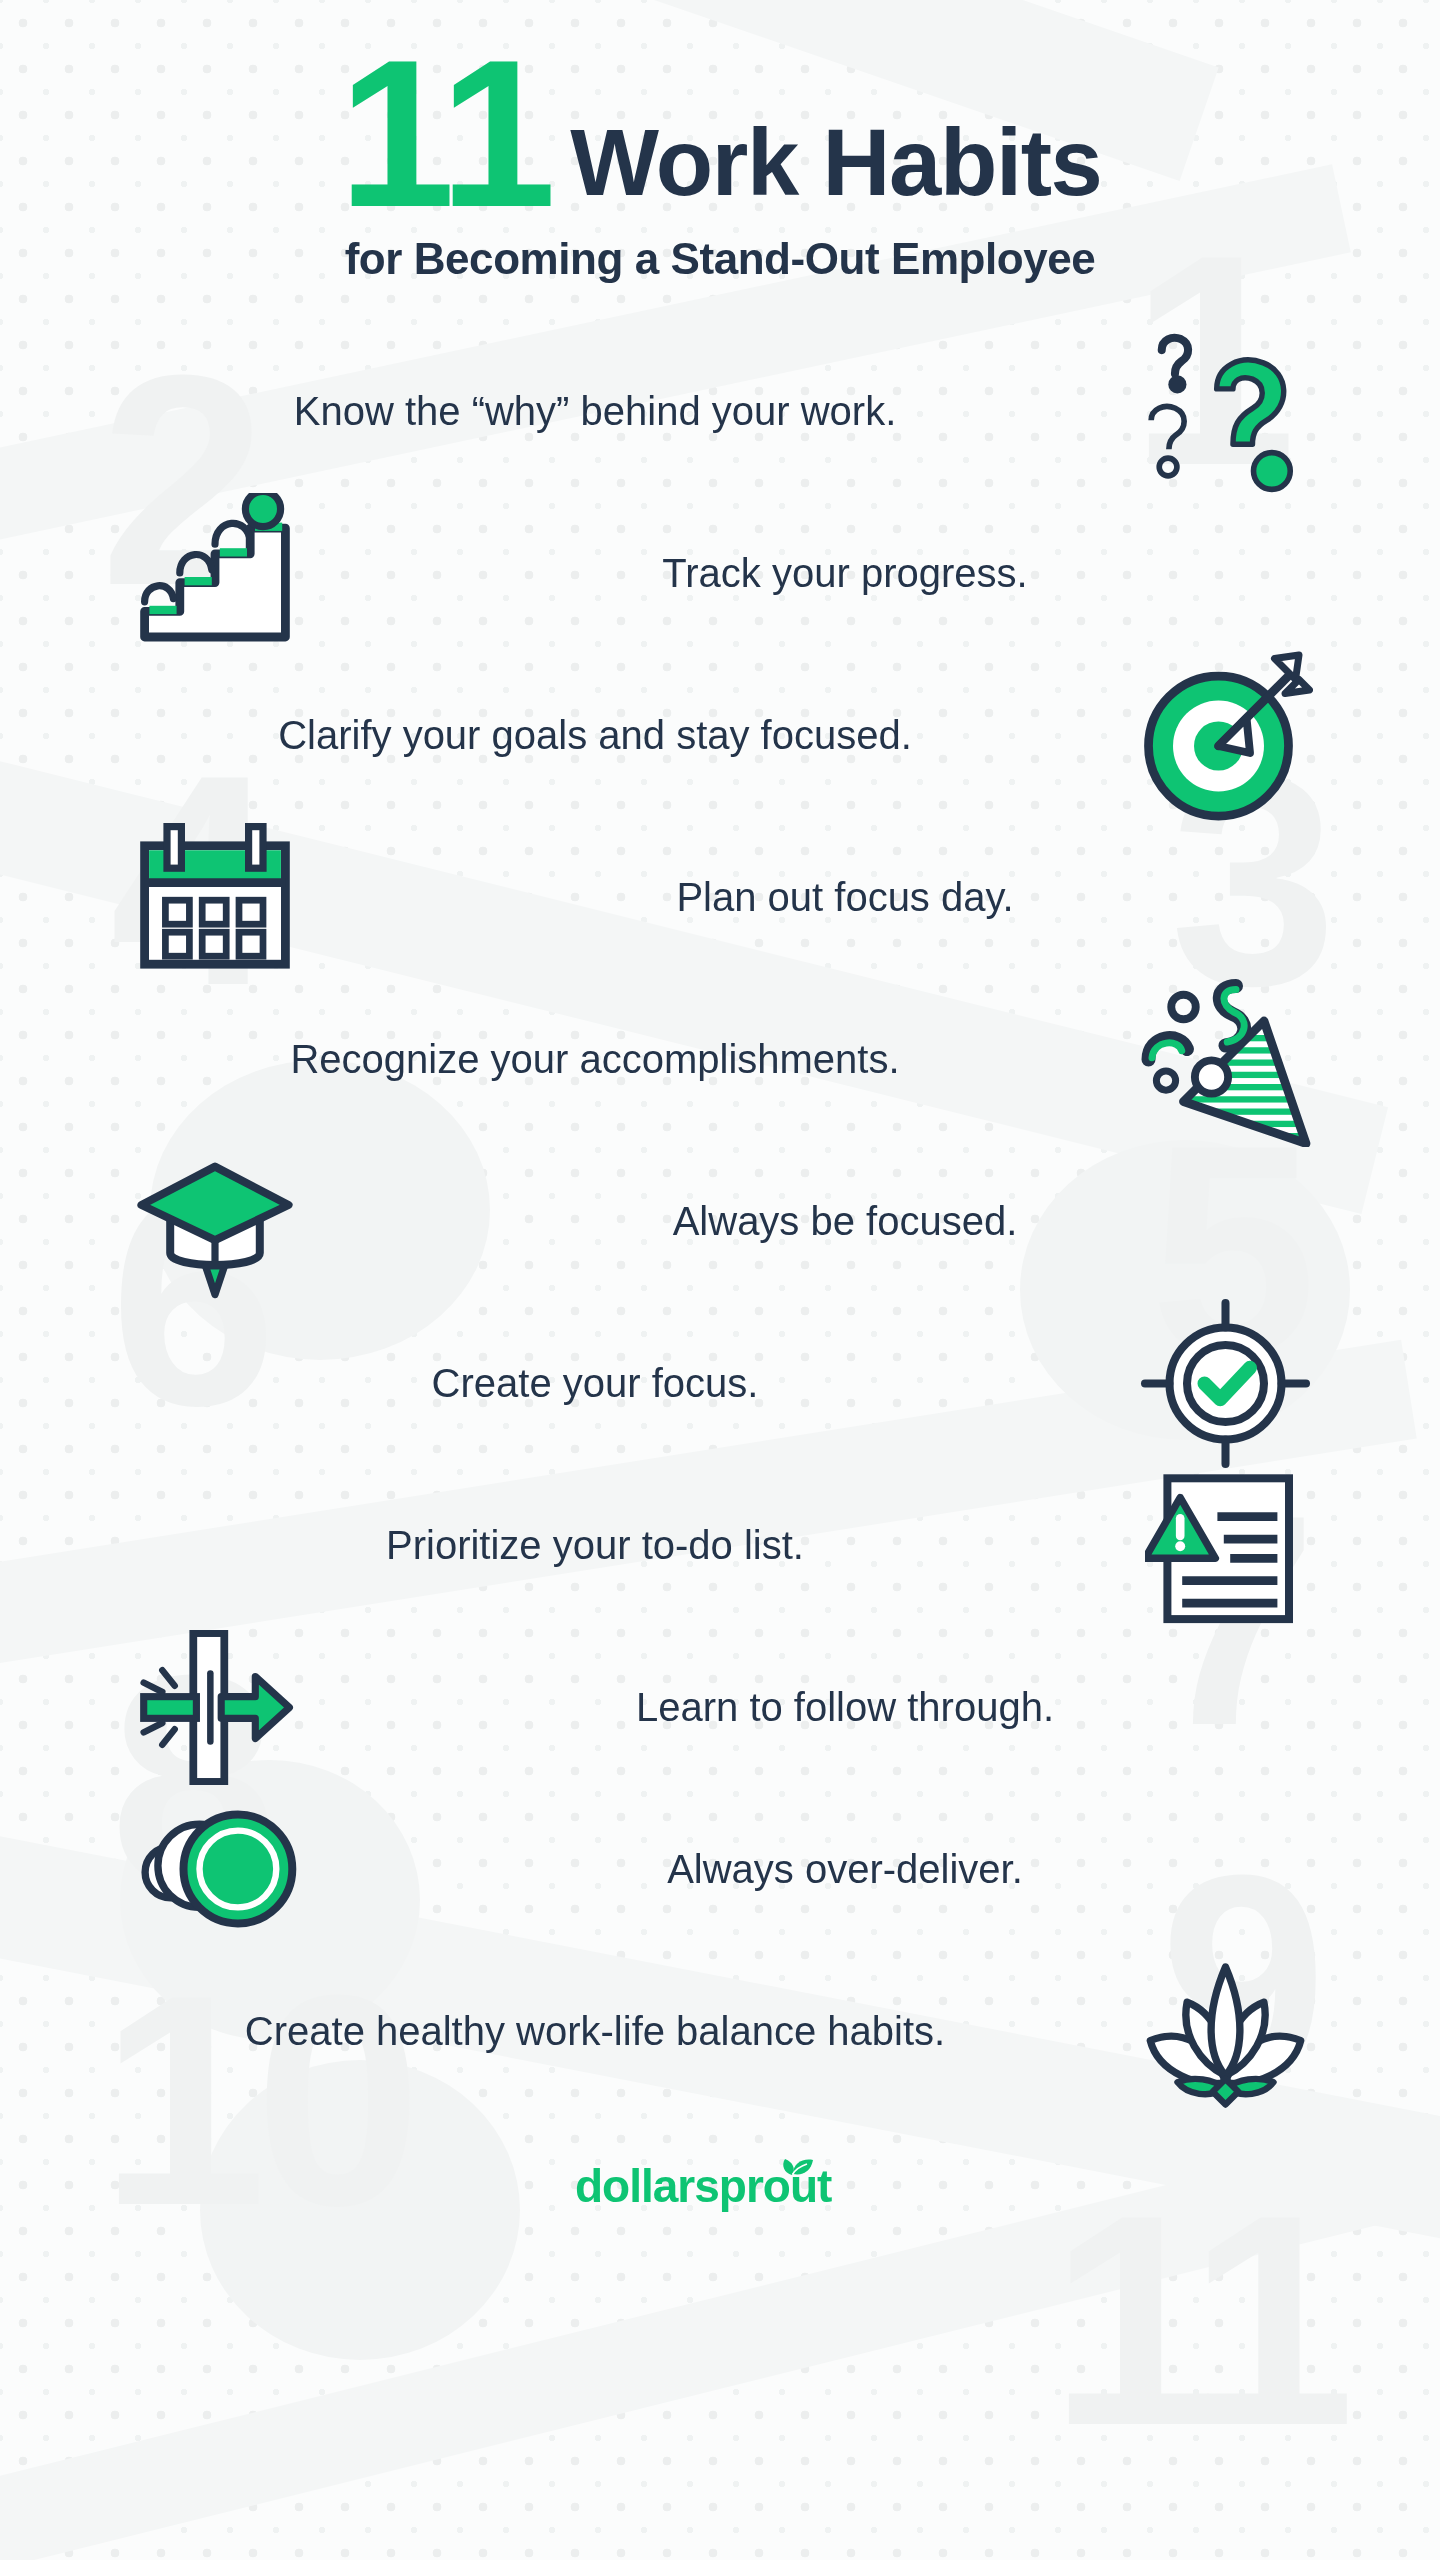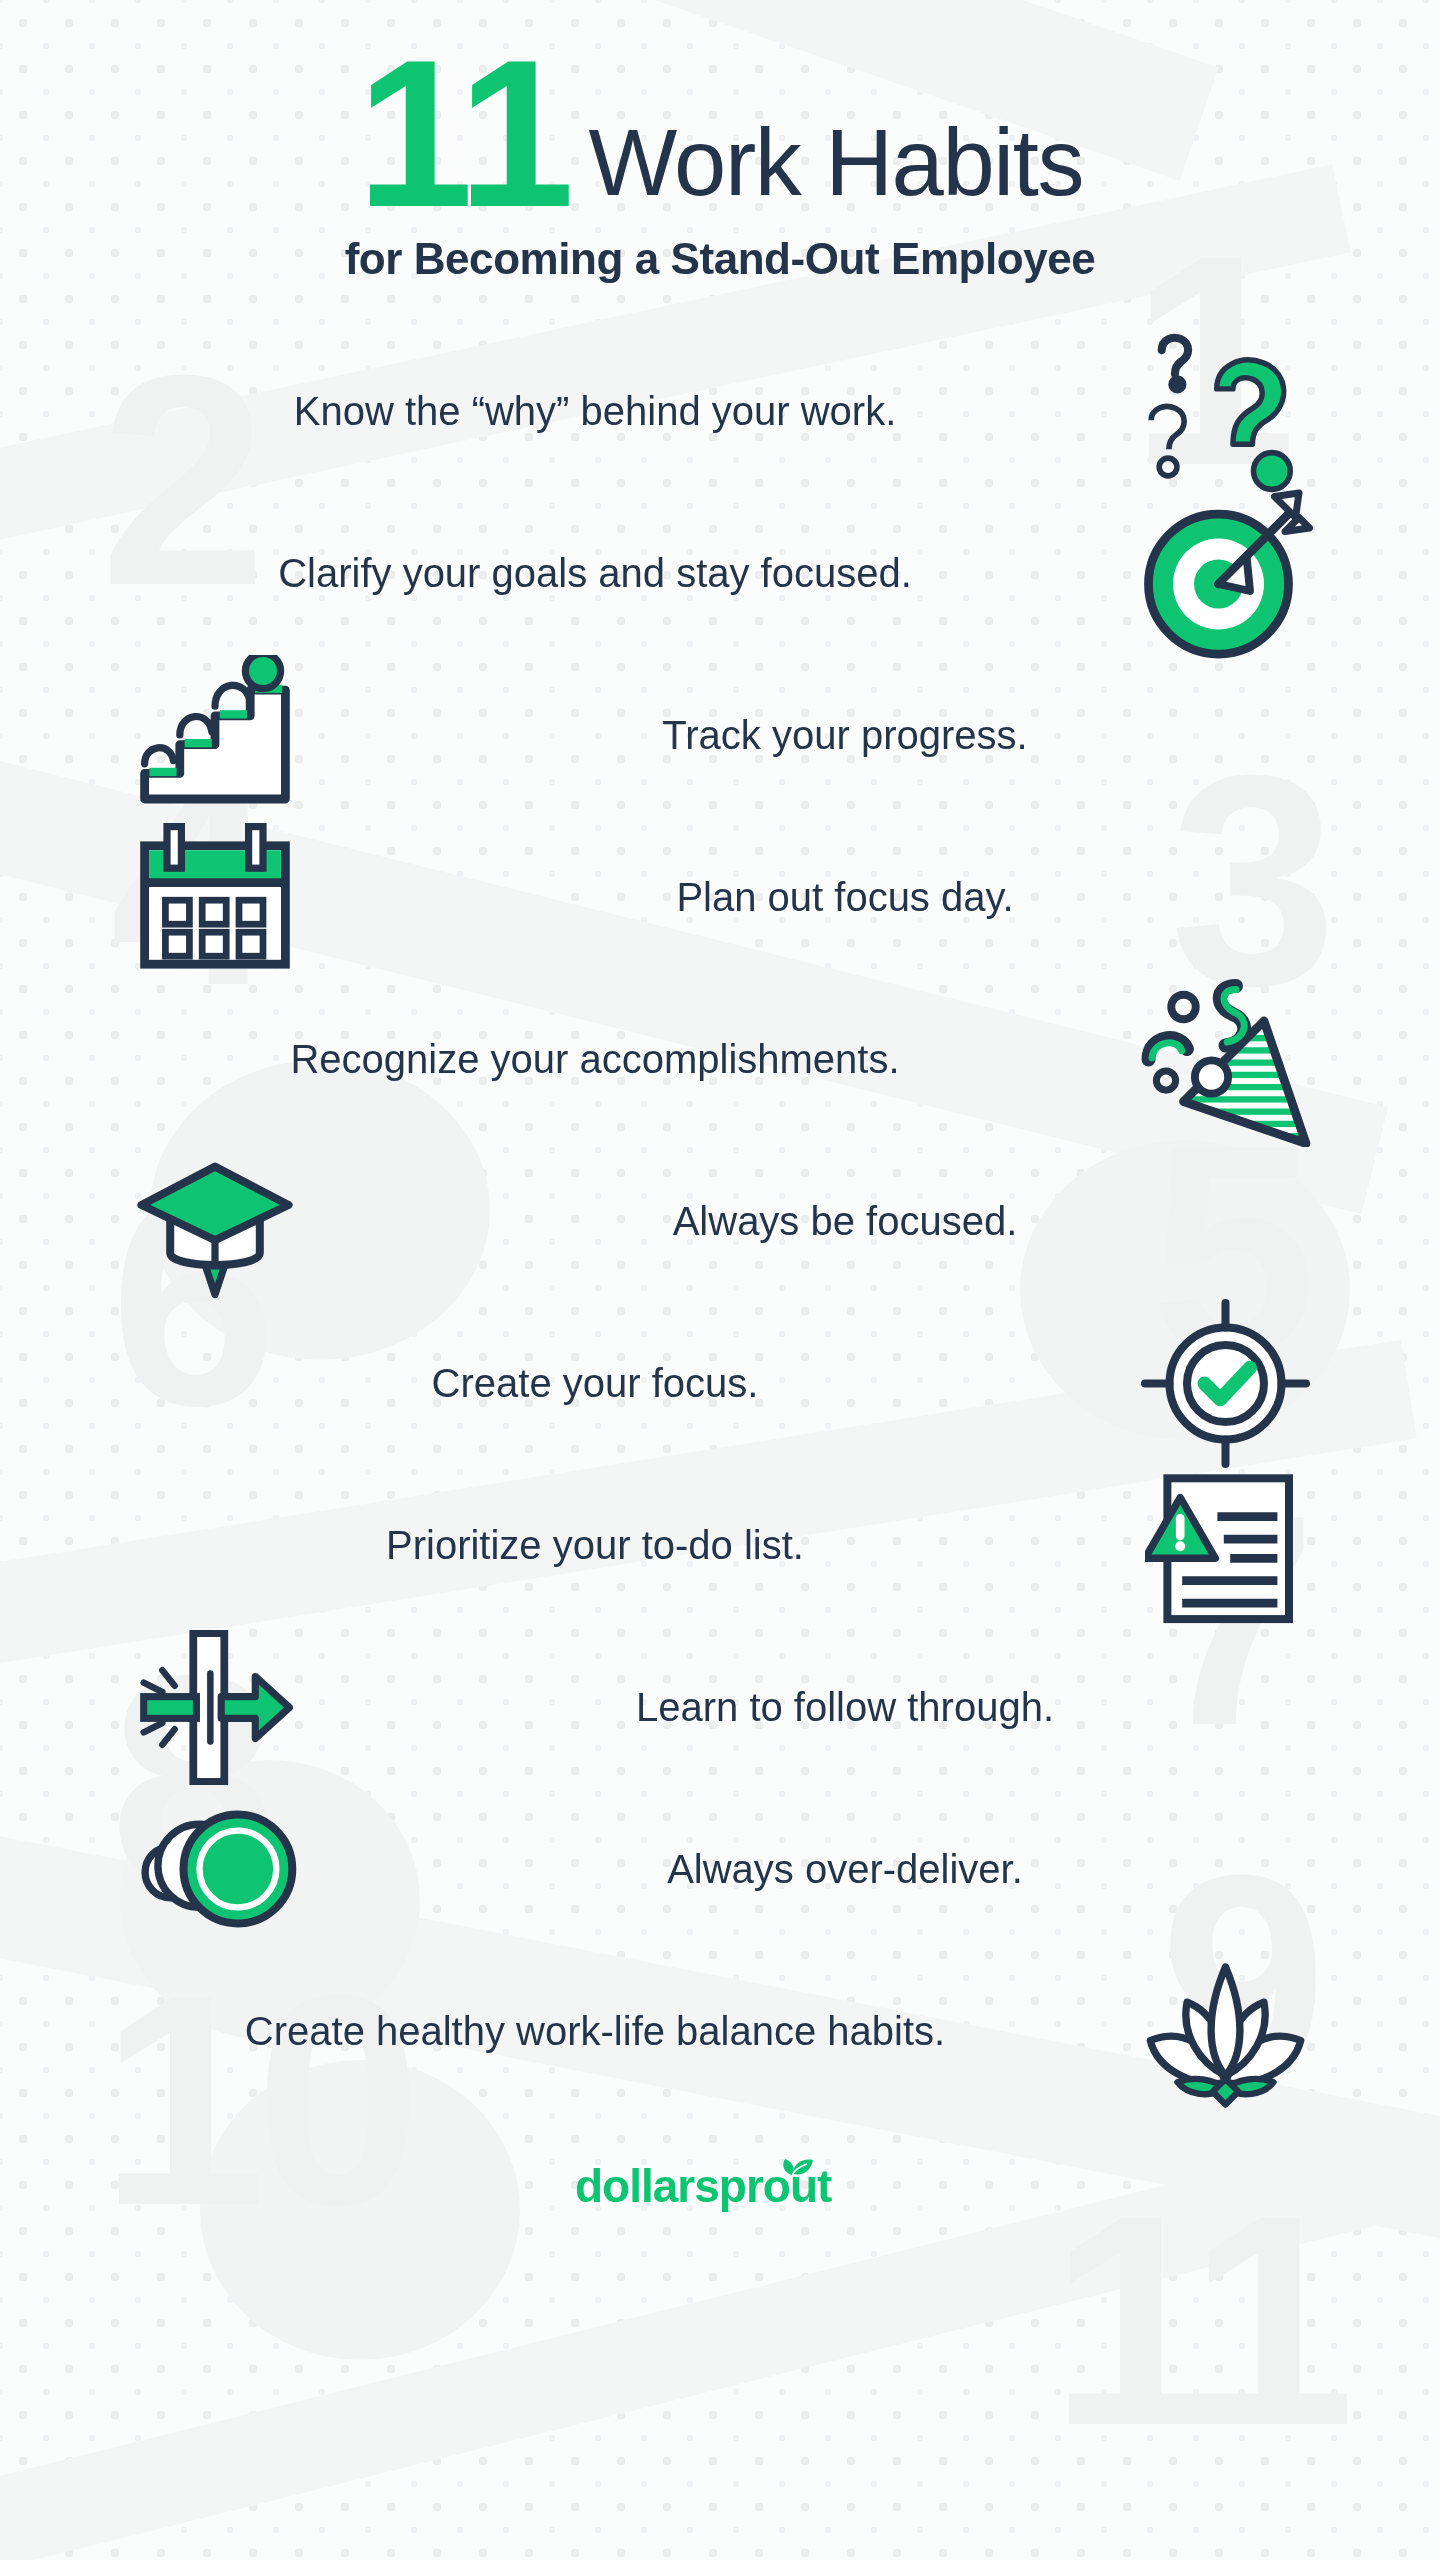--- a/index.html
+++ b/index.html
@@ -84,21 +84,21 @@
   }
   .big-num {
     font-size: 210px;
     font-weight: 700;
     color: #0ec473;
     line-height: .82;
     letter-spacing: -.02em;
   }
   .title-main {
     font-size: 94px;
-    font-weight: 400;
+    font-weight: 700;
     color: #24344a;
     line-height: 1;
     letter-spacing: -.015em;
     padding-bottom: 10px;
     margin-top: 16px;
   }
   .subtitle {
     margin-top: 14px;
     font-size: 44px;
     font-weight: 700;
@@ -212,49 +212,49 @@
               <circle cx="33" cy="82" r="11"></circle>
             </g>
             <g transform="translate(40,16) scale(0.62)">
               <path d="M8 34 C8 13,30 2,51 10 C75 19,76 50,54 63 C44 69,41 75,41 85 L23 85 C23 68,28 60,41 52 C53 45,53 30,41 25 C30 21,23 27,23 34 Z" fill="#0ec473" stroke="#24344a" stroke-width="5" stroke-linejoin="round"></path>
             </g>
             <circle cx="76.5" cy="84" r="10.5" fill="#0ec473" stroke="#24344a" stroke-width="3.2"></circle>
           </svg>
         </div>
         <div class="text-cell">Know the “why” behind your work.</div>
       </div>
-      <div class="habit icon-right">
-        <div class="icon-cell">
-          <svg width="175" height="175" viewBox="0 0 100 100" xmlns="http://www.w3.org/2000/svg">
-            <circle cx="46" cy="56" r="40" fill="#0ec473" stroke="#24344a" stroke-width="5"></circle>
-            <circle cx="46" cy="56" r="26" fill="#ffffff"></circle>
-            <circle cx="46" cy="56" r="14" fill="#0ec473"></circle>
-            <path d="M46 56 L90 12" stroke="#24344a" stroke-width="5" stroke-linecap="round"></path>
-            <path d="M46 56 L62 40 L64 60 Z" fill="#ffffff" stroke="#24344a" stroke-width="4.5" stroke-linejoin="round"></path>
-            <path d="M78 6 L92 4 L90 18 Z" fill="#ffffff" stroke="#24344a" stroke-width="4" stroke-linejoin="round"></path>
-            <path d="M92 18 L98 24 L84 26 Z" fill="#ffffff" stroke="#24344a" stroke-width="4" stroke-linejoin="round"></path>
-          </svg>
-        </div>
-        <div class="text-cell">Clarify your goals and stay focused.</div>
-      </div>
       <div class="habit icon-left">
         <div class="icon-cell">
           <svg width="180" height="160" viewBox="0 0 100 100" xmlns="http://www.w3.org/2000/svg">
             <path d="M6 90 L6 74 L28 74 L28 56 L50 56 L50 38 L72 38 L72 22 L94 22 L94 90 Z" fill="#ffffff" stroke="#24344a" stroke-width="5.5" stroke-linejoin="round"></path>
             <rect x="9" y="70.5" width="17" height="5.2" fill="#0ec473"></rect>
             <rect x="31" y="52.5" width="17" height="5.2" fill="#0ec473"></rect>
             <rect x="53" y="34.5" width="17" height="5.2" fill="#0ec473"></rect>
             <rect x="75" y="18.5" width="17" height="5.2" fill="#0ec473"></rect>
             <path d="M6 68 C6 56,22 54,24 66" fill="none" stroke="#24344a" stroke-width="4.5" stroke-linecap="round"></path>
             <path d="M28 50 C28 36,46 34,48 48" fill="none" stroke="#24344a" stroke-width="4.5" stroke-linecap="round"></path>
             <path d="M50 32 C50 16,70 14,72 30" fill="none" stroke="#24344a" stroke-width="4.5" stroke-linecap="round"></path>
             <circle cx="80" cy="10" r="11" fill="#0ec473" stroke="#24344a" stroke-width="4.5"></circle>
           </svg>
         </div>
         <div class="text-cell">Track your progress.</div>
+      </div>
+      <div class="habit icon-right">
+        <div class="icon-cell">
+          <svg width="175" height="175" viewBox="0 0 100 100" xmlns="http://www.w3.org/2000/svg">
+            <circle cx="46" cy="56" r="40" fill="#0ec473" stroke="#24344a" stroke-width="5"></circle>
+            <circle cx="46" cy="56" r="26" fill="#ffffff"></circle>
+            <circle cx="46" cy="56" r="14" fill="#0ec473"></circle>
+            <path d="M46 56 L90 12" stroke="#24344a" stroke-width="5" stroke-linecap="round"></path>
+            <path d="M46 56 L62 40 L64 60 Z" fill="#ffffff" stroke="#24344a" stroke-width="4.5" stroke-linejoin="round"></path>
+            <path d="M78 6 L92 4 L90 18 Z" fill="#ffffff" stroke="#24344a" stroke-width="4" stroke-linejoin="round"></path>
+            <path d="M92 18 L98 24 L84 26 Z" fill="#ffffff" stroke="#24344a" stroke-width="4" stroke-linejoin="round"></path>
+          </svg>
+        </div>
+        <div class="text-cell">Clarify your goals and stay focused.</div>
       </div>
       <div class="habit icon-left">
         <div class="icon-cell">
           <svg width="168" height="160" viewBox="0 0 100 100" xmlns="http://www.w3.org/2000/svg">
             <rect x="6" y="18" width="88" height="74" fill="#ffffff" stroke="#24344a" stroke-width="5.5"></rect>
             <rect x="8.8" y="20.8" width="82.4" height="20" fill="#0ec473"></rect>
             <line x1="6" y1="41" x2="94" y2="41" stroke="#24344a" stroke-width="5.5"></line>
             <rect x="20" y="6" width="9" height="26" fill="#ffffff" stroke="#24344a" stroke-width="4.5"></rect>
             <rect x="71" y="6" width="9" height="26" fill="#ffffff" stroke="#24344a" stroke-width="4.5"></rect>
             <rect x="19" y="52" width="15" height="15" fill="#ffffff" stroke="#24344a" stroke-width="4.2"></rect>

